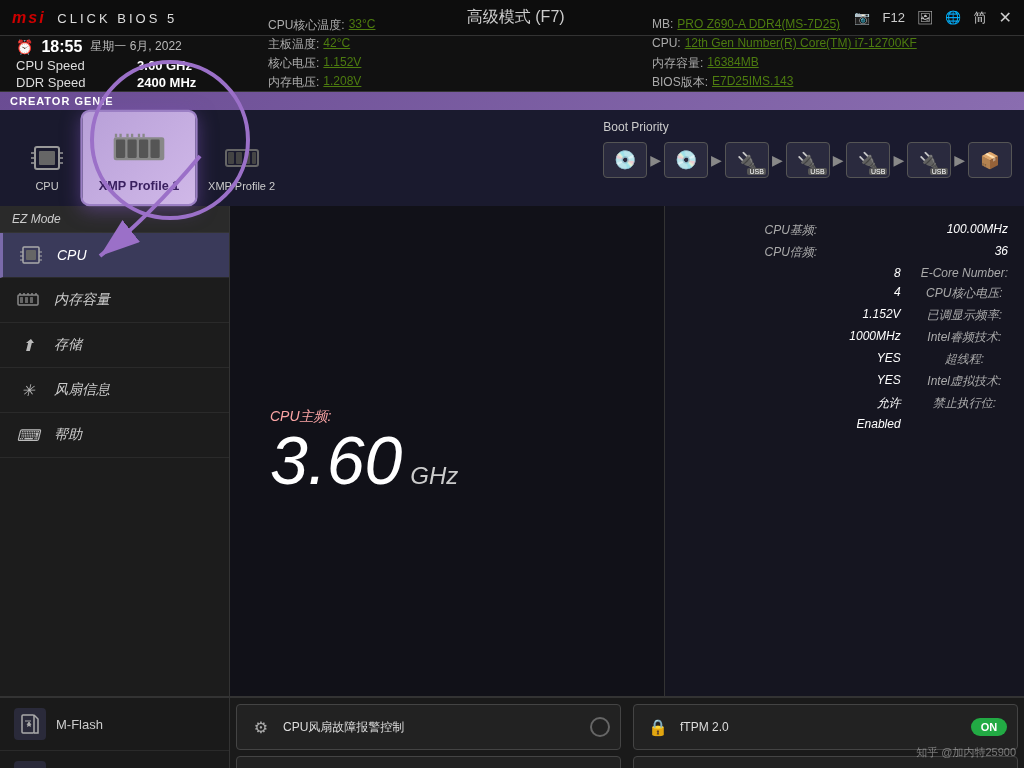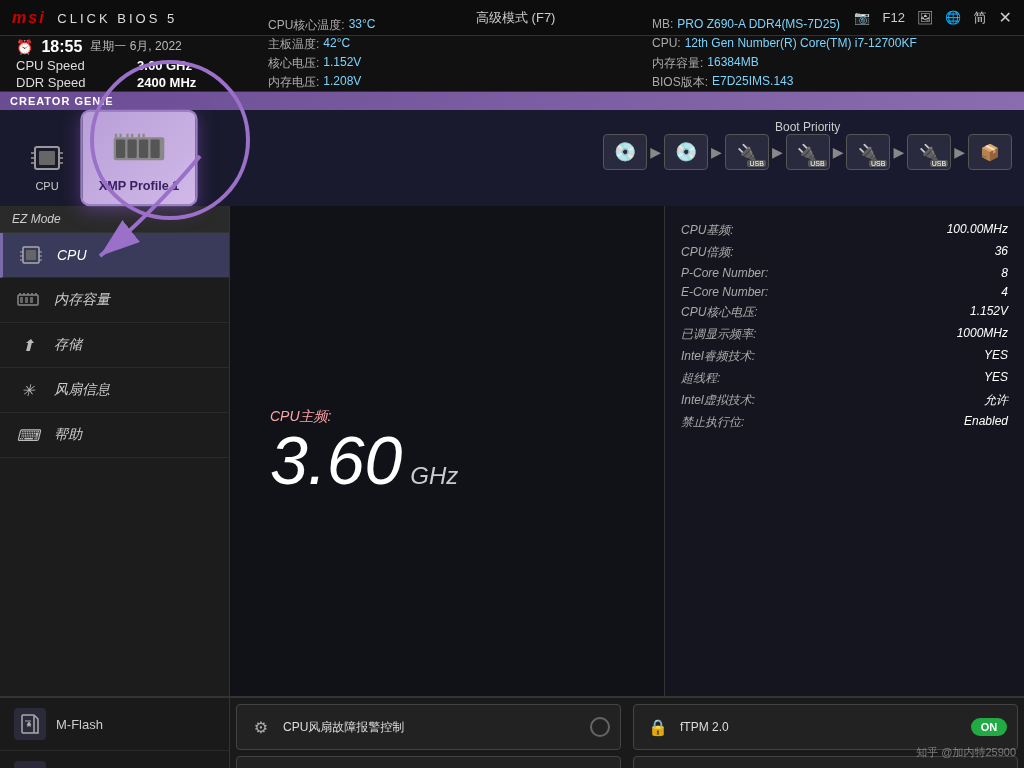--- a/index.html
+++ b/index.html
@@ -30,21 +30,21 @@
       text-align: right;
     }
     .top-bar-logo .msi {
       color: #cc0000;
       font-style: italic;
       font-size: 16px;
       font-weight: 900;
     }
     .top-bar-center {
       color: #ccc;
-      font-size: 13px;
+      font-size: 16px;
     }
     .top-bar-right {
       display: flex;
       align-items: center;
       gap: 12px;
       color: #ccc;
       font-size: 13px;
     }
     .top-bar-right span { cursor: pointer; }
 
@@ -84,21 +84,21 @@
     .header-sys-info {
       flex: 1;
       display: grid;
       grid-template-columns: 1fr 1fr;
       font-size: 12px;
       color: #ccc;
       gap: 2px 28px;
     }
     .header-sys-info .row { display: flex; gap: 4px; }
     .header-sys-info .label { color: #aaa; white-space: nowrap; }
-    .header-sys-info .value { color: #7dd3fc; }
+    .header-sys-info .value { color: #4d7c0f; text-decoration: underline; }
     .creator-label {
       background: linear-gradient(135deg, #6a4c93, #8a6db0);
       color: #fff;
       font-size: 11px;
       font-weight: bold;
       padding: 3px 10px;
       display: inline-block;
       letter-spacing: 1px;
     }
     .creator-icons {
@@ -151,22 +151,21 @@
     
     .boot-section {
       position: absolute;
       right: 16px;
       top: 0;
       padding: 6px 0;
     }
     .boot-label {
       color: #ccc;
       font-size: 12px;
-      margin-bottom: 0;
-      text-align: center;
+      margin-bottom: 8px;
     }
     .boot-devices {
       display: flex;
       align-items: center;
       gap: 2px;
     }
     .boot-device {
       background: #2a2a3e;
       border: 1px solid #555;
       border-radius: 4px;
@@ -279,21 +278,21 @@
       background: #151520;
       border-left: 1px solid #333;
       padding: 16px;
     }
     .spec-grid {
       display: grid;
       grid-template-columns: 1fr auto;
       gap: 5px 20px;
       font-size: 12px;
     }
-    .spec-label { color: #aaa; }
+    .spec-label { color: #aaa; text-align: center; }
     .spec-value { color: #fff; text-align: right; }
 
     
     .bottom-toolbar {
       background: #1a1a1a;
       height: 178px;
       border-top: 2px solid #333;
       display: grid;
       grid-template-columns: 230px 1fr 1fr;
     }
@@ -500,20 +499,32 @@
             <line x1="8" y1="8" x2="8" y2="5" stroke="#888" stroke-width="2"></line>
             <line x1="14" y1="8" x2="14" y2="5" stroke="#888" stroke-width="2"></line>
             <line x1="18" y1="8" x2="18" y2="5" stroke="#888" stroke-width="2"></line>
             <line x1="24" y1="8" x2="24" y2="5" stroke="#888" stroke-width="2"></line>
             <line x1="28" y1="8" x2="28" y2="5" stroke="#888" stroke-width="2"></line>
           </svg>
         </div>
         <span class="creator-icon-label">XMP Profile 1</span>
       </div>
 
+      <div class="creator-icon-item">
+        <div class="creator-icon-box">
+          <svg width="36" height="30" viewBox="0 0 36 30">
+            <rect x="2" y="7" width="32" height="16" rx="2" fill="none" stroke="#666" stroke-width="2"></rect>
+            <rect x="4" y="9" width="6" height="12" rx="1" fill="#444"></rect>
+            <rect x="12" y="9" width="6" height="12" rx="1" fill="#444"></rect>
+            <rect x="20" y="9" width="6" height="12" rx="1" fill="#444"></rect>
+            <rect x="28" y="9" width="4" height="12" rx="1" fill="#444"></rect>
+          </svg>
+        </div>
+        <span class="creator-icon-label">XMP Profile 2</span>
+      </div>
     </div>
 
     <div class="boot-section" style="position:static; margin-left:auto; padding-top:4px;">
       <div class="boot-label">Boot Priority</div>
       <div class="boot-devices">
         <div class="boot-device">
           <span style="font-size:18px;">💿</span>
         </div>
         <span class="boot-arrow">▶</span>
         <div class="boot-device">
@@ -611,21 +622,20 @@
       </div>
     </div>
   </div>
 
   <div class="right-panel">
     <div class="spec-grid" id="spec-grid">
     <span class="spec-label">CPU基频:</span>
         <span class="spec-value">100.00MHz</span>
         <span class="spec-label">CPU倍频:</span>
         <span class="spec-value">36</span>
-        <span class="spec-label">P-Core Number:</span>
         <span class="spec-value">8</span>
         <span class="spec-label">E-Core Number:</span>
         <span class="spec-value">4</span>
         <span class="spec-label">CPU核心电压:</span>
         <span class="spec-value">1.152V</span>
         <span class="spec-label">已调显示频率:</span>
         <span class="spec-value">1000MHz</span>
         <span class="spec-label">Intel睿频技术:</span>
         <span class="spec-value">YES</span>
         <span class="spec-label">超线程:</span>

